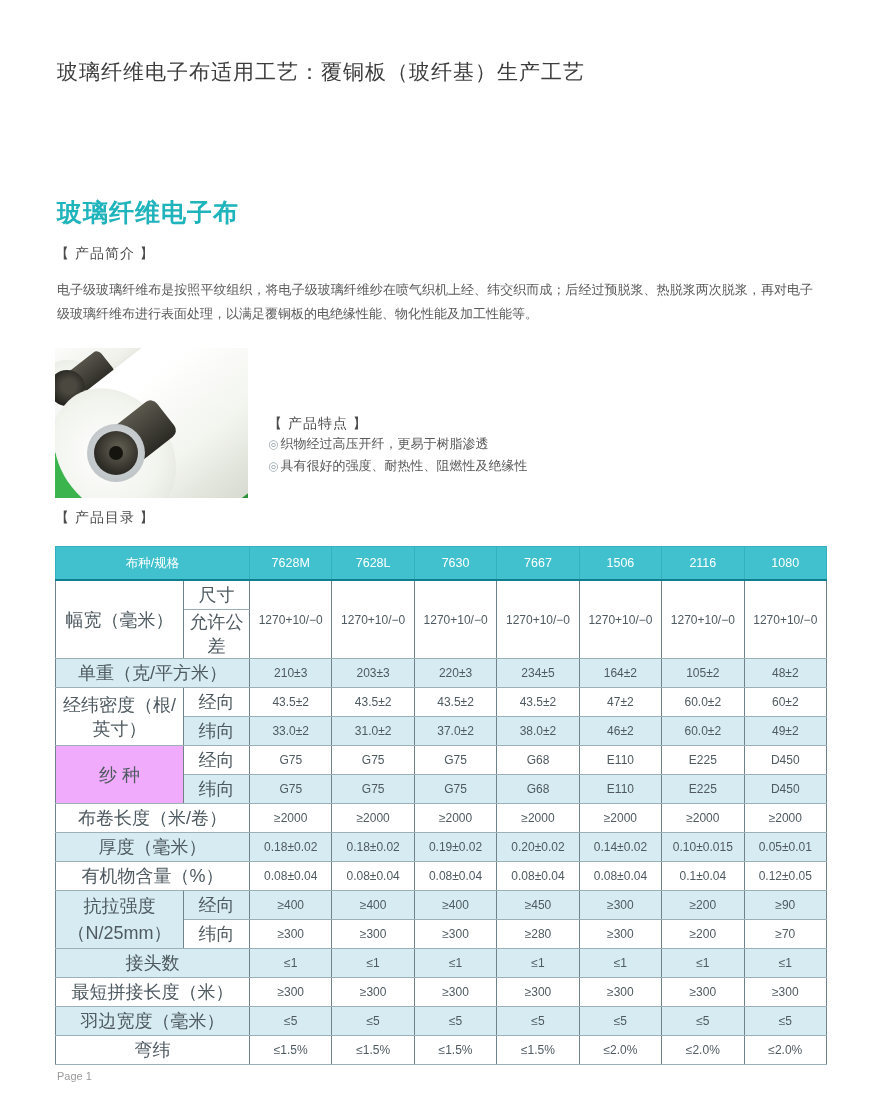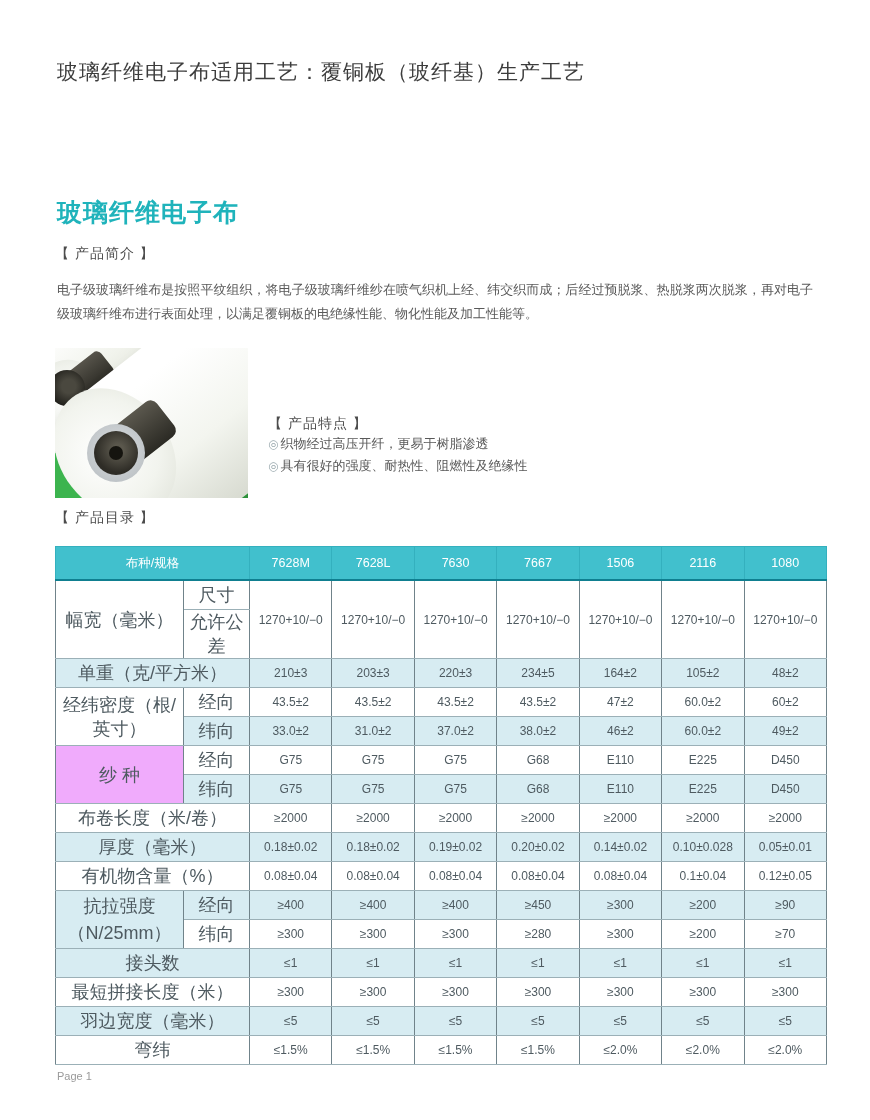--- a/index.html
+++ b/index.html
@@ -186,21 +186,21 @@
         <td>≥2000</td>
         <td>≥2000</td>
     </tr>
     <tr class="b">
       <td colspan="2" class="lab">厚度（毫米）</td>
       <td>0.18±0.02</td>
         <td>0.18±0.02</td>
         <td>0.19±0.02</td>
         <td>0.20±0.02</td>
         <td>0.14±0.02</td>
-        <td>0.10±0.028</td>
+        <td>0.10±0.015</td>
         <td>0.05±0.01</td>
     </tr>
     <tr>
       <td colspan="2" class="lab">有机物含量（%）</td>
       <td>0.08±0.04</td>
         <td>0.08±0.04</td>
         <td>0.08±0.04</td>
         <td>0.08±0.04</td>
         <td>0.08±0.04</td>
         <td>0.1±0.04</td>

